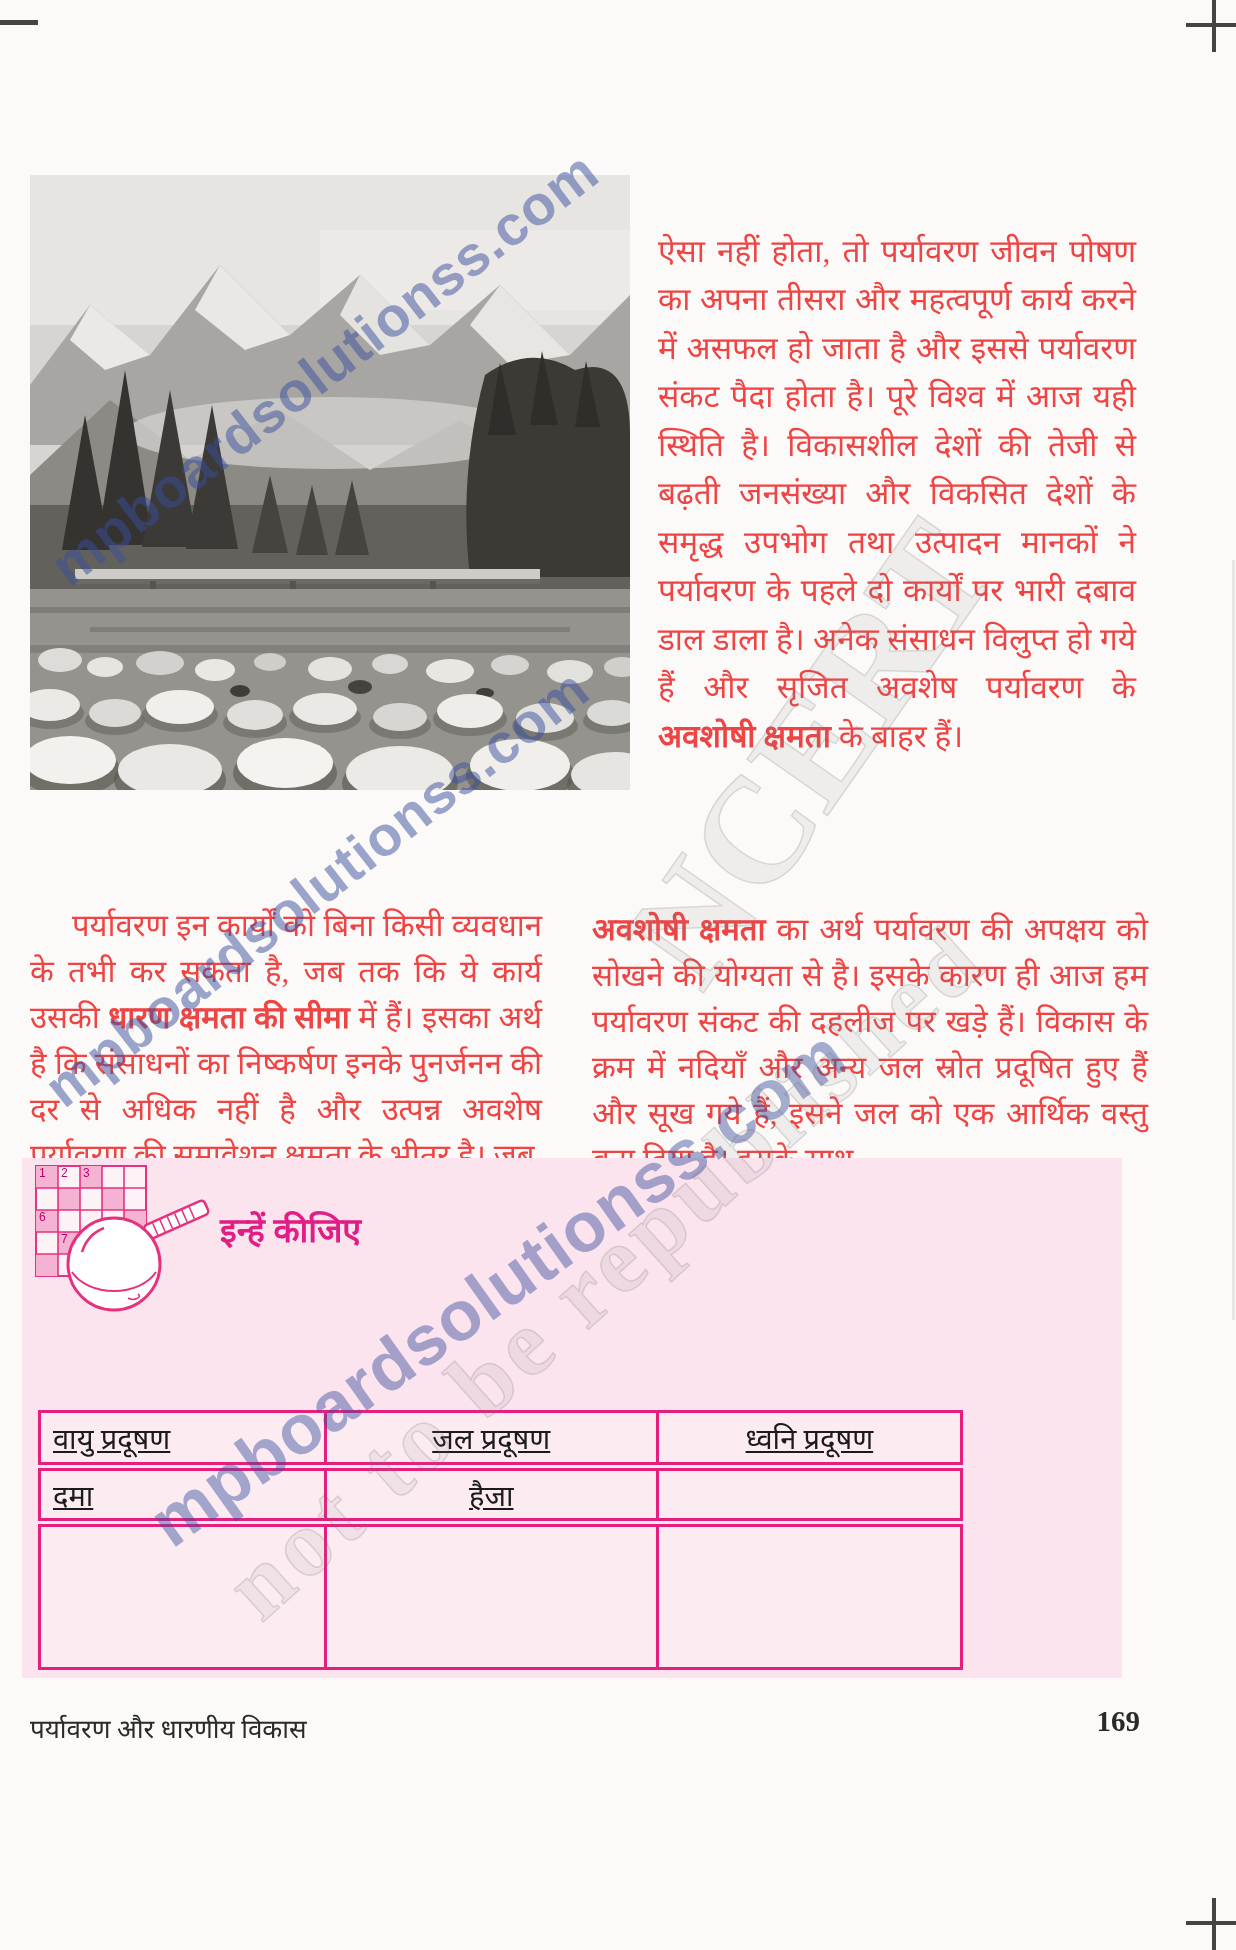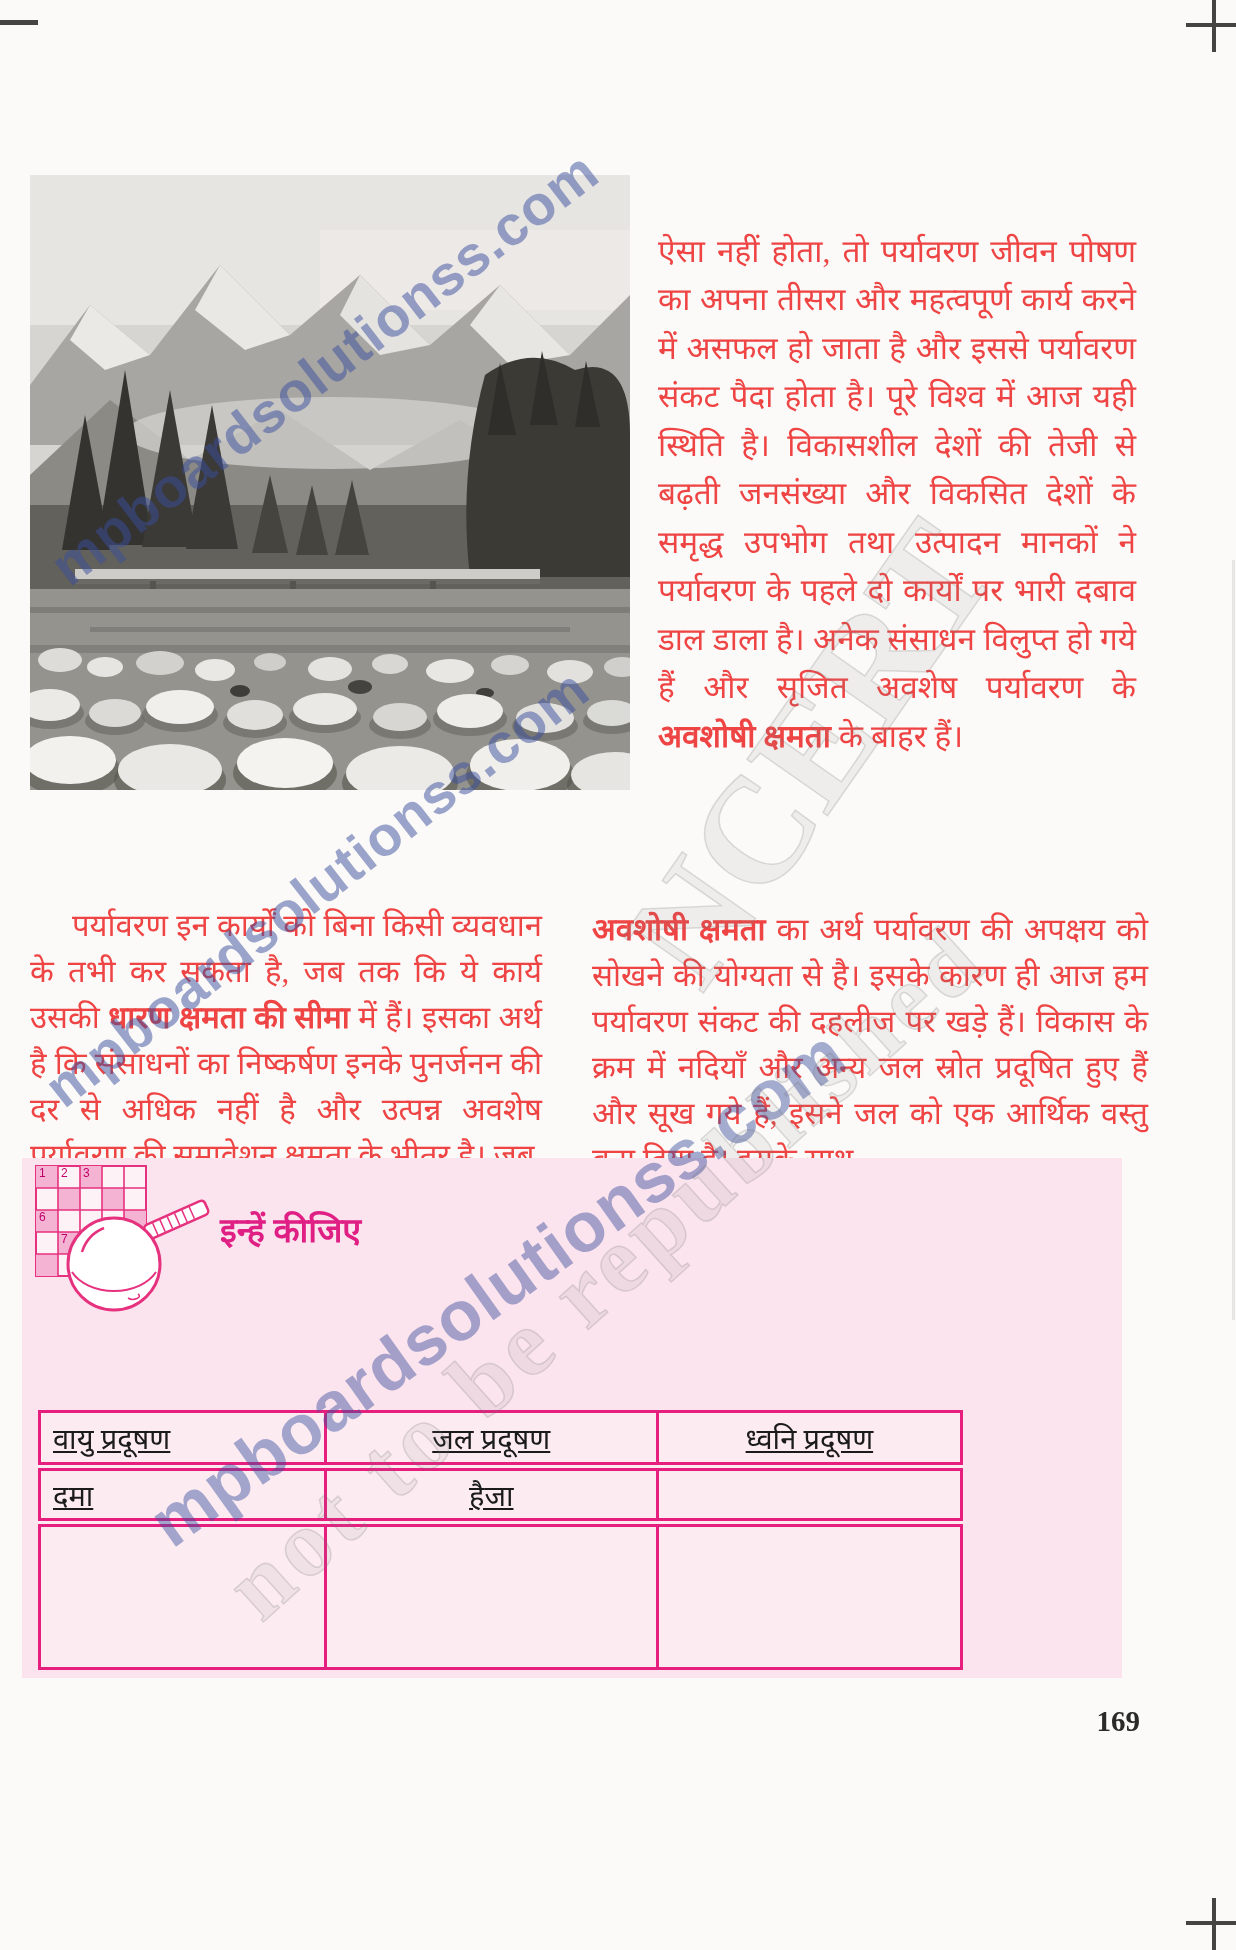--- a/index.html
+++ b/index.html
@@ -236,20 +236,21 @@
       </tr>
       <tr class="blank">
         <td></td>
         <td></td>
         <td></td>
       </tr>
     </tbody>
       </table>
   </section>
 
+  <div class="footer-left">पर्यावरण और धारणीय विकास</div>
   <div class="page-num">169</div>
   <div class="print-year">2020-21</div>
 
   <div class="wm wm1">mpboardsolutionss.com</div>
   <div class="wm wm2">mpboardsolutionss.com</div>
   <div class="wm wm3">mpboardsolutionss.com</div>
   <div class="wm-gray wmg1">NCERT</div>
   <div class="wm-gray wmg2">not to be republished</div>
 
 </div>

